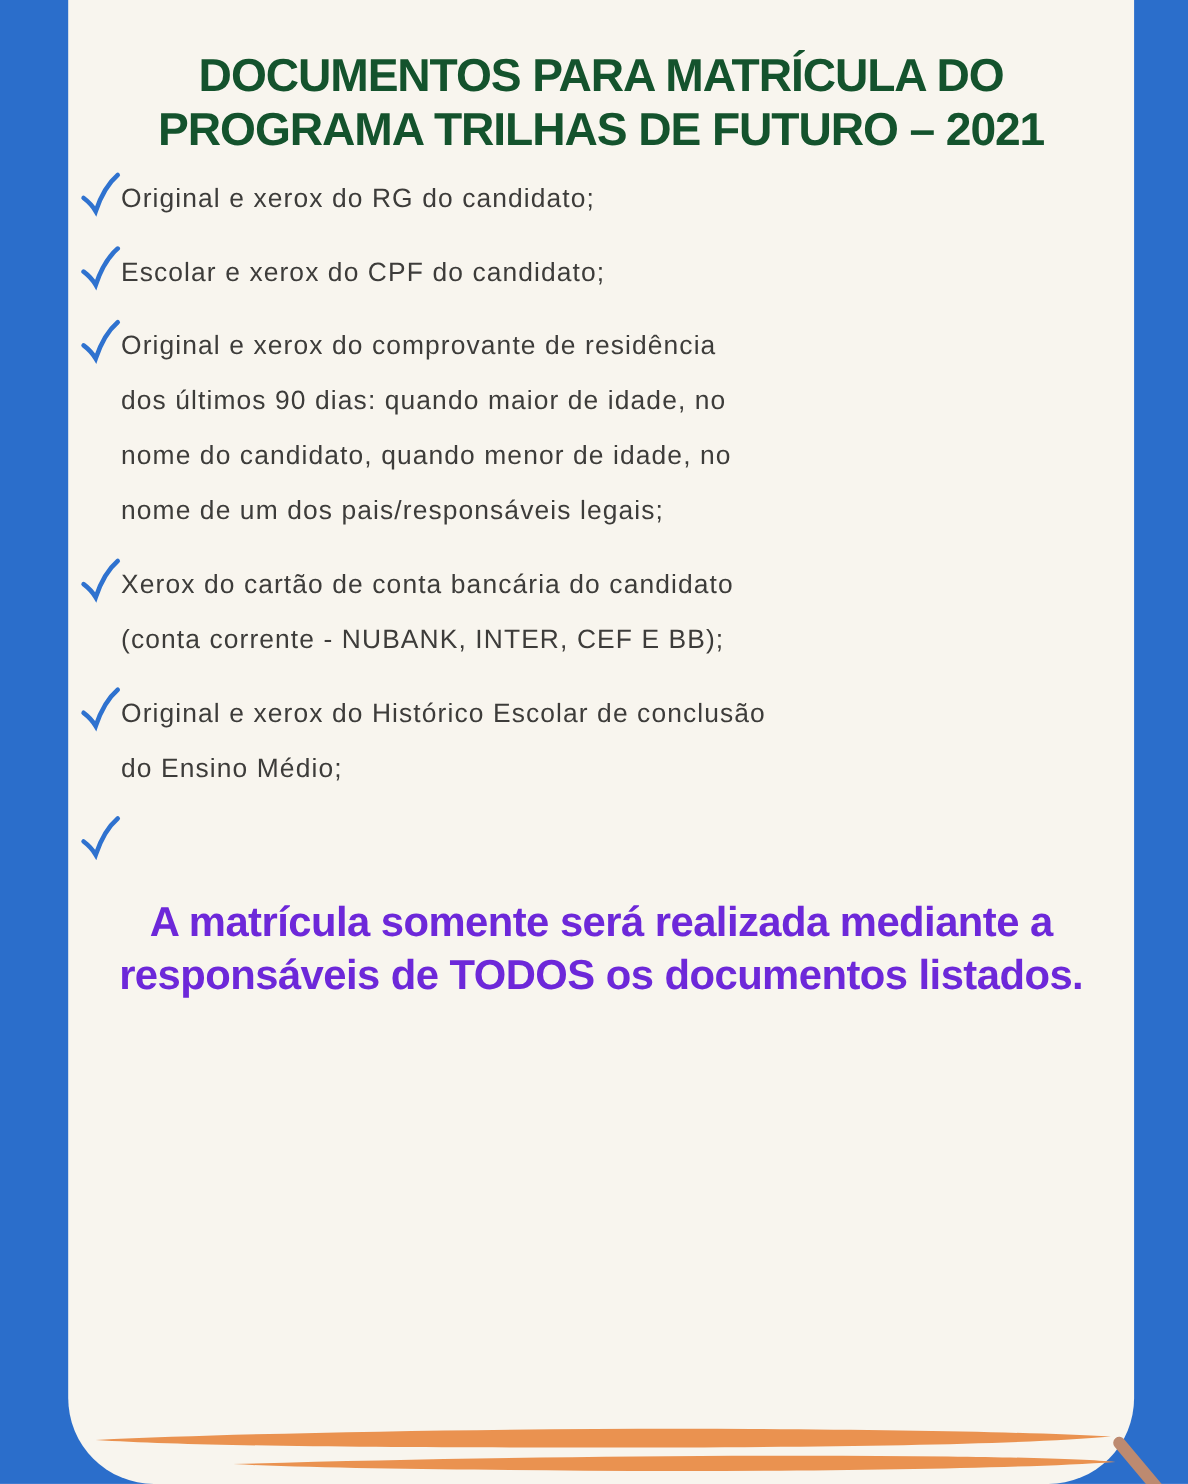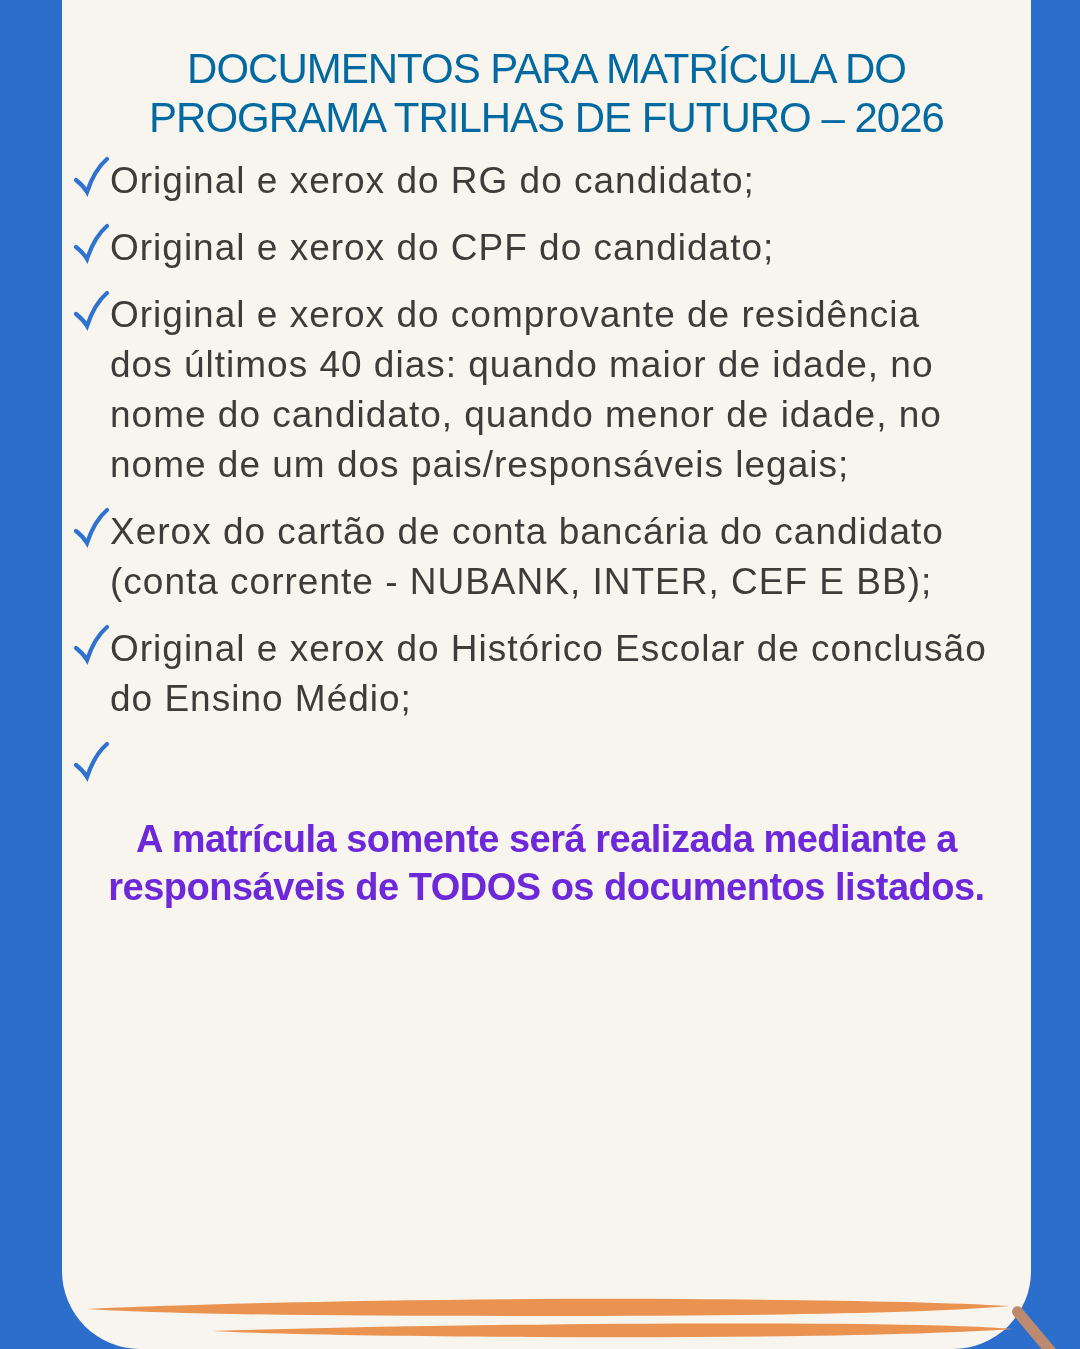--- a/index.html
+++ b/index.html
@@ -16,42 +16,42 @@
     left:62px;top:0;
     width:969px;height:1349px;
     background:#f8f5ee;
     border-radius:0 0 78px 78px;
     box-sizing:border-box;
     padding:44px 8px 0 8px;
   }
   .title{
     margin:0 0 14px 0;
     text-align:center;
-    color:#0369a1;
+    color:#14532d;
     font-size:42px;
-    font-weight:normal;
+    font-weight:bold;
     letter-spacing:-1px;
     line-height:49px;
   }
   .title span{display:block;}
   .list{margin:0;padding:0 0 0 2px;list-style:none;}
   .item{
     display:flex;
     align-items:flex-start;
     margin-bottom:17px;
   }
   .check{
     flex:0 0 38px;
     width:38px;height:44px;
     color:#2f72cf;
     margin-top:0px;
   }
   .check svg{width:38px;height:44px;display:block;}
   .item-text{
-    font-size:37px;
+    font-size:24px;
     line-height:50px;
     color:#3d3c3a;
     letter-spacing:1px;
     white-space:pre-line;
   }
   .footer{
     margin-top:30px;
     text-align:center;
     color:#6d28d9;
     font-weight:bold;
@@ -76,48 +76,48 @@
     transform-origin:left center;
   }
 </style>
 </head>
 <body>
 
 <div class="panel">
 
   <h1 class="title">
     <span>DOCUMENTOS PARA MATRÍCULA DO</span>
-    <span>PROGRAMA TRILHAS DE FUTURO – 2026</span>
+    <span>PROGRAMA TRILHAS DE FUTURO – 2021</span>
   </h1>
 
   <ul class="list">
     <li class="item">
       <span class="check">
           <svg viewBox="0 0 38 44">
             <path d="M4 24 C8 27 12 31 15 36 C20 21 28 9 35 3" stroke="currentColor" stroke-width="4.2" fill="none" stroke-linecap="round"></path>
           </svg>
         </span>
       <span class="item-text">Original e xerox do RG  do candidato;</span>
     </li>
     <li class="item">
       <span class="check">
           <svg viewBox="0 0 38 44">
             <path d="M4 24 C8 27 12 31 15 36 C20 21 28 9 35 3" stroke="currentColor" stroke-width="4.2" fill="none" stroke-linecap="round"></path>
           </svg>
         </span>
-      <span class="item-text">Original e xerox do CPF do candidato;</span>
+      <span class="item-text">Escolar e xerox do CPF do candidato;</span>
     </li>
     <li class="item">
       <span class="check">
           <svg viewBox="0 0 38 44">
             <path d="M4 24 C8 27 12 31 15 36 C20 21 28 9 35 3" stroke="currentColor" stroke-width="4.2" fill="none" stroke-linecap="round"></path>
           </svg>
         </span>
       <span class="item-text">Original e xerox do comprovante de residência
-dos últimos 40 dias: quando maior de idade, no
+dos últimos 90 dias: quando maior de idade, no
 nome do candidato, quando menor de idade, no
 nome de um dos pais/responsáveis legais;</span>
     </li>
     <li class="item">
       <span class="check">
           <svg viewBox="0 0 38 44">
             <path d="M4 24 C8 27 12 31 15 36 C20 21 28 9 35 3" stroke="currentColor" stroke-width="4.2" fill="none" stroke-linecap="round"></path>
           </svg>
         </span>
       <span class="item-text">Xerox do cartão de conta bancária do candidato

